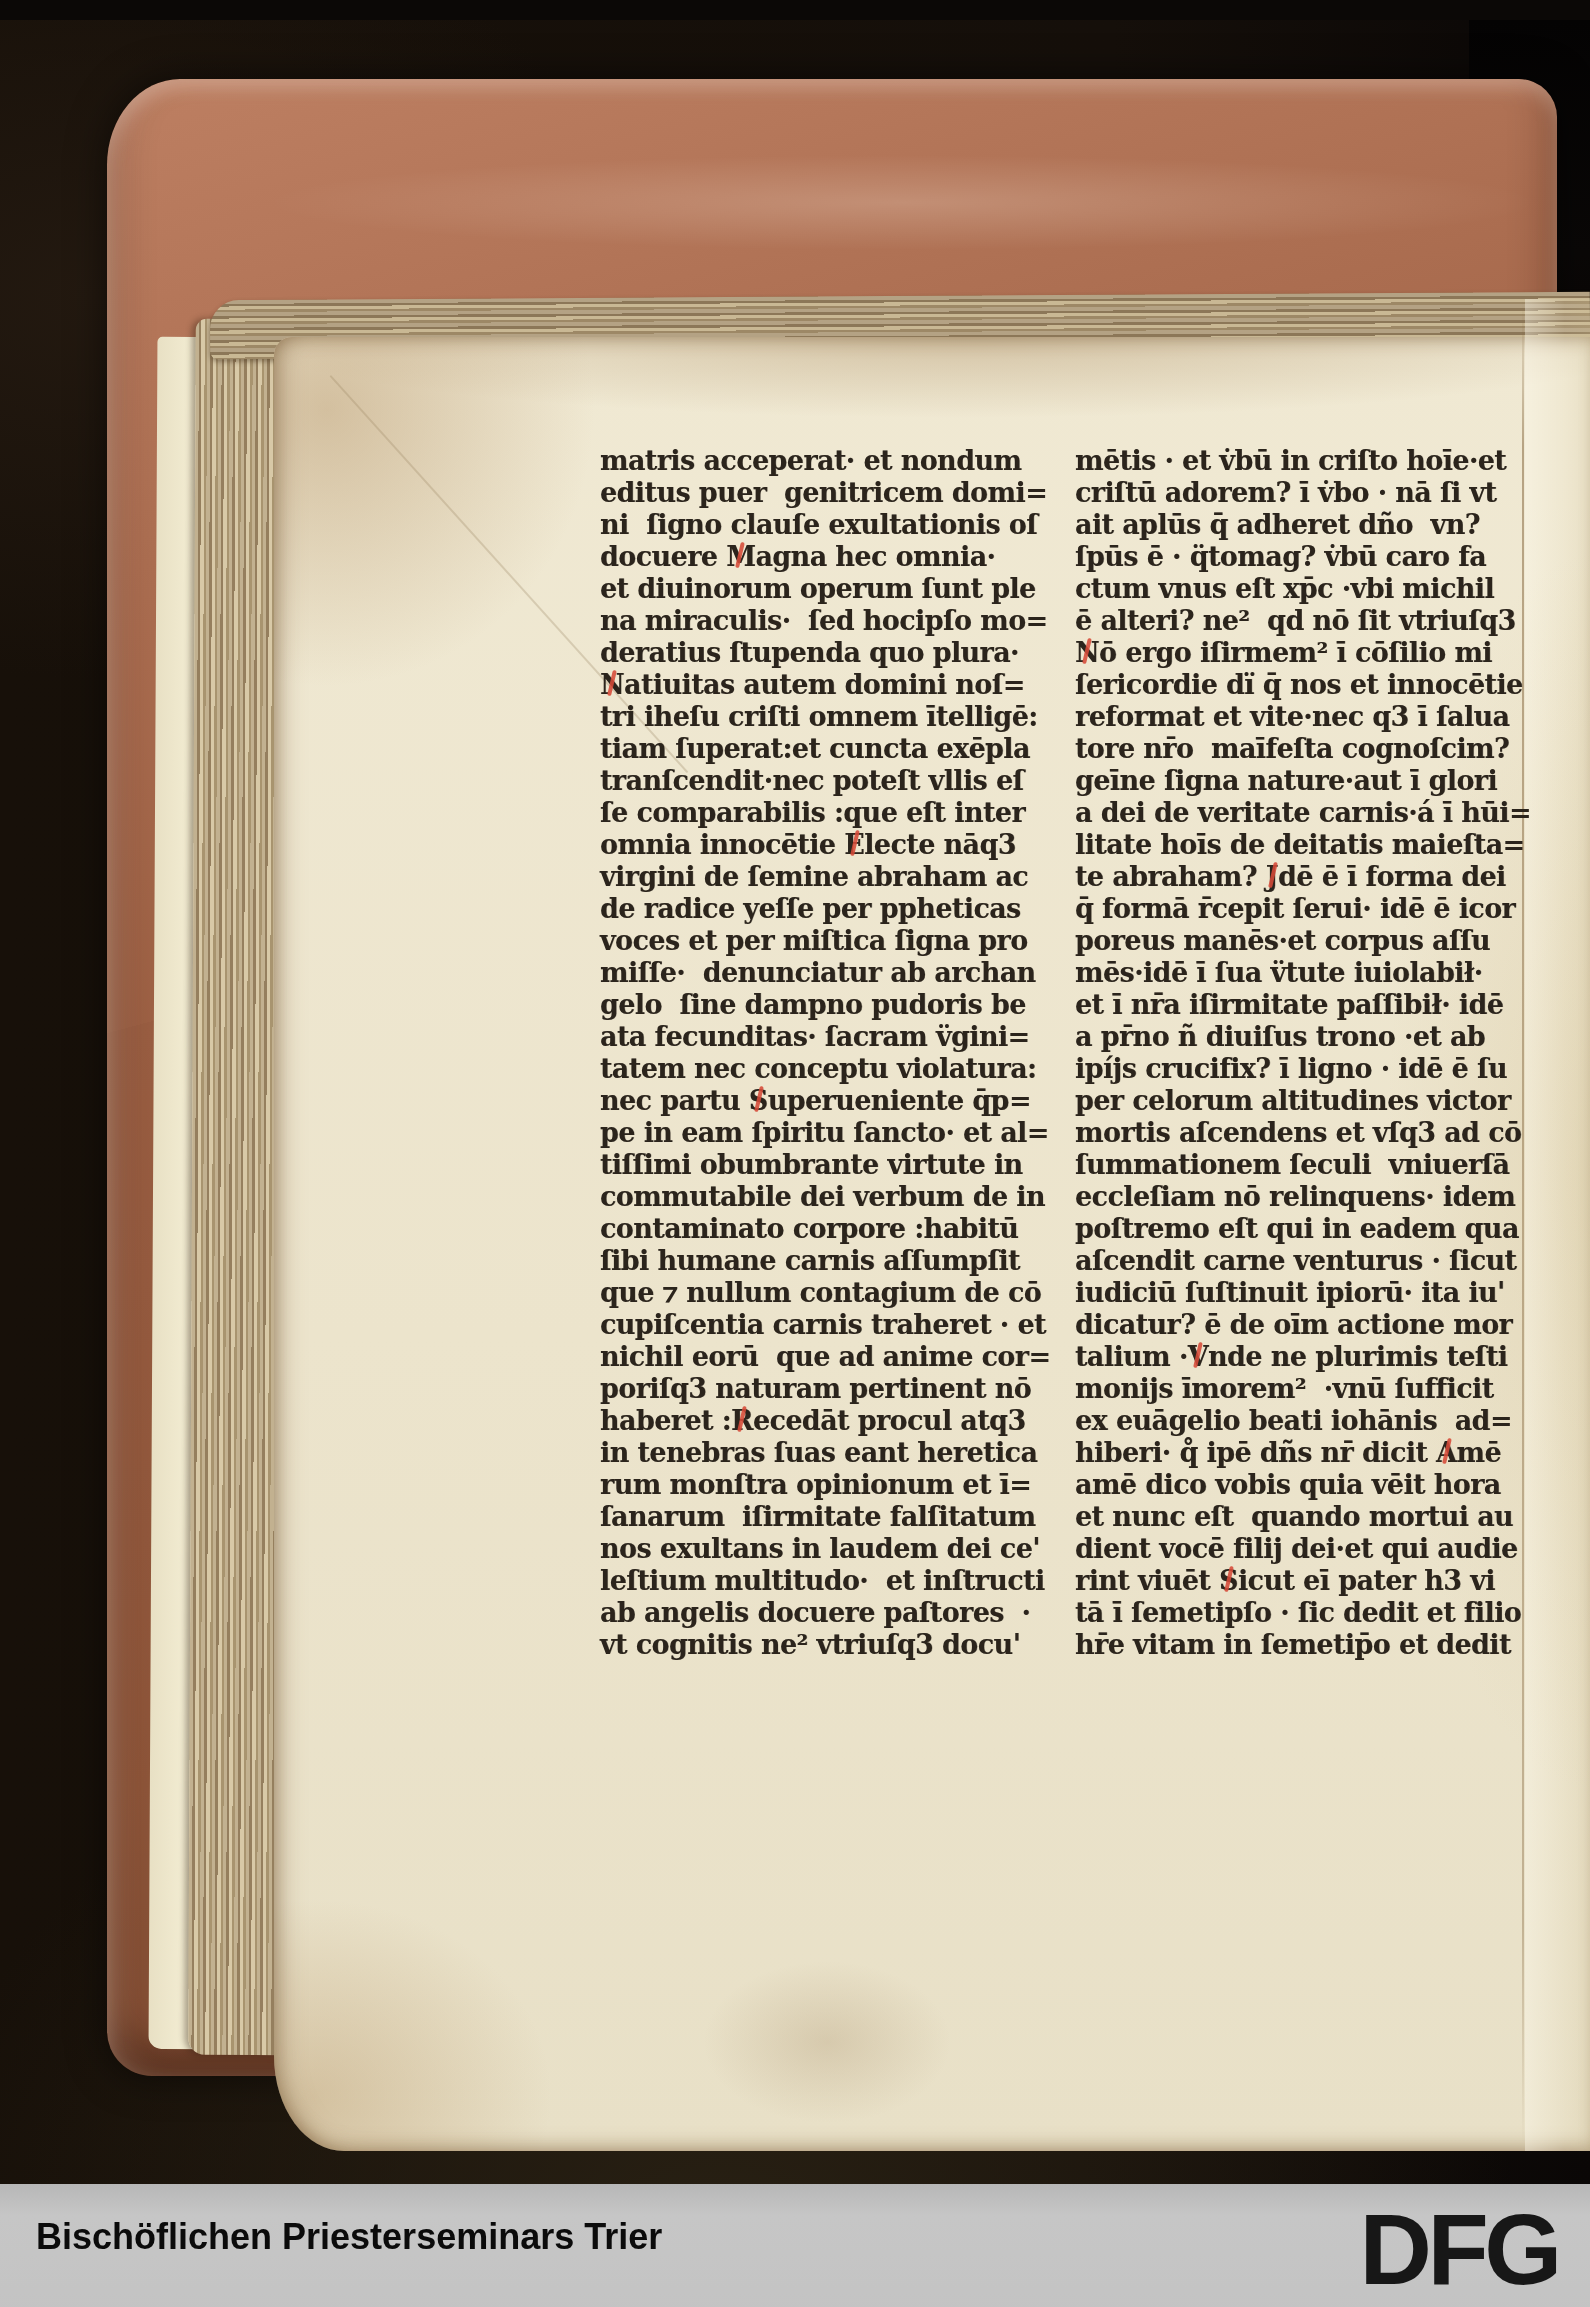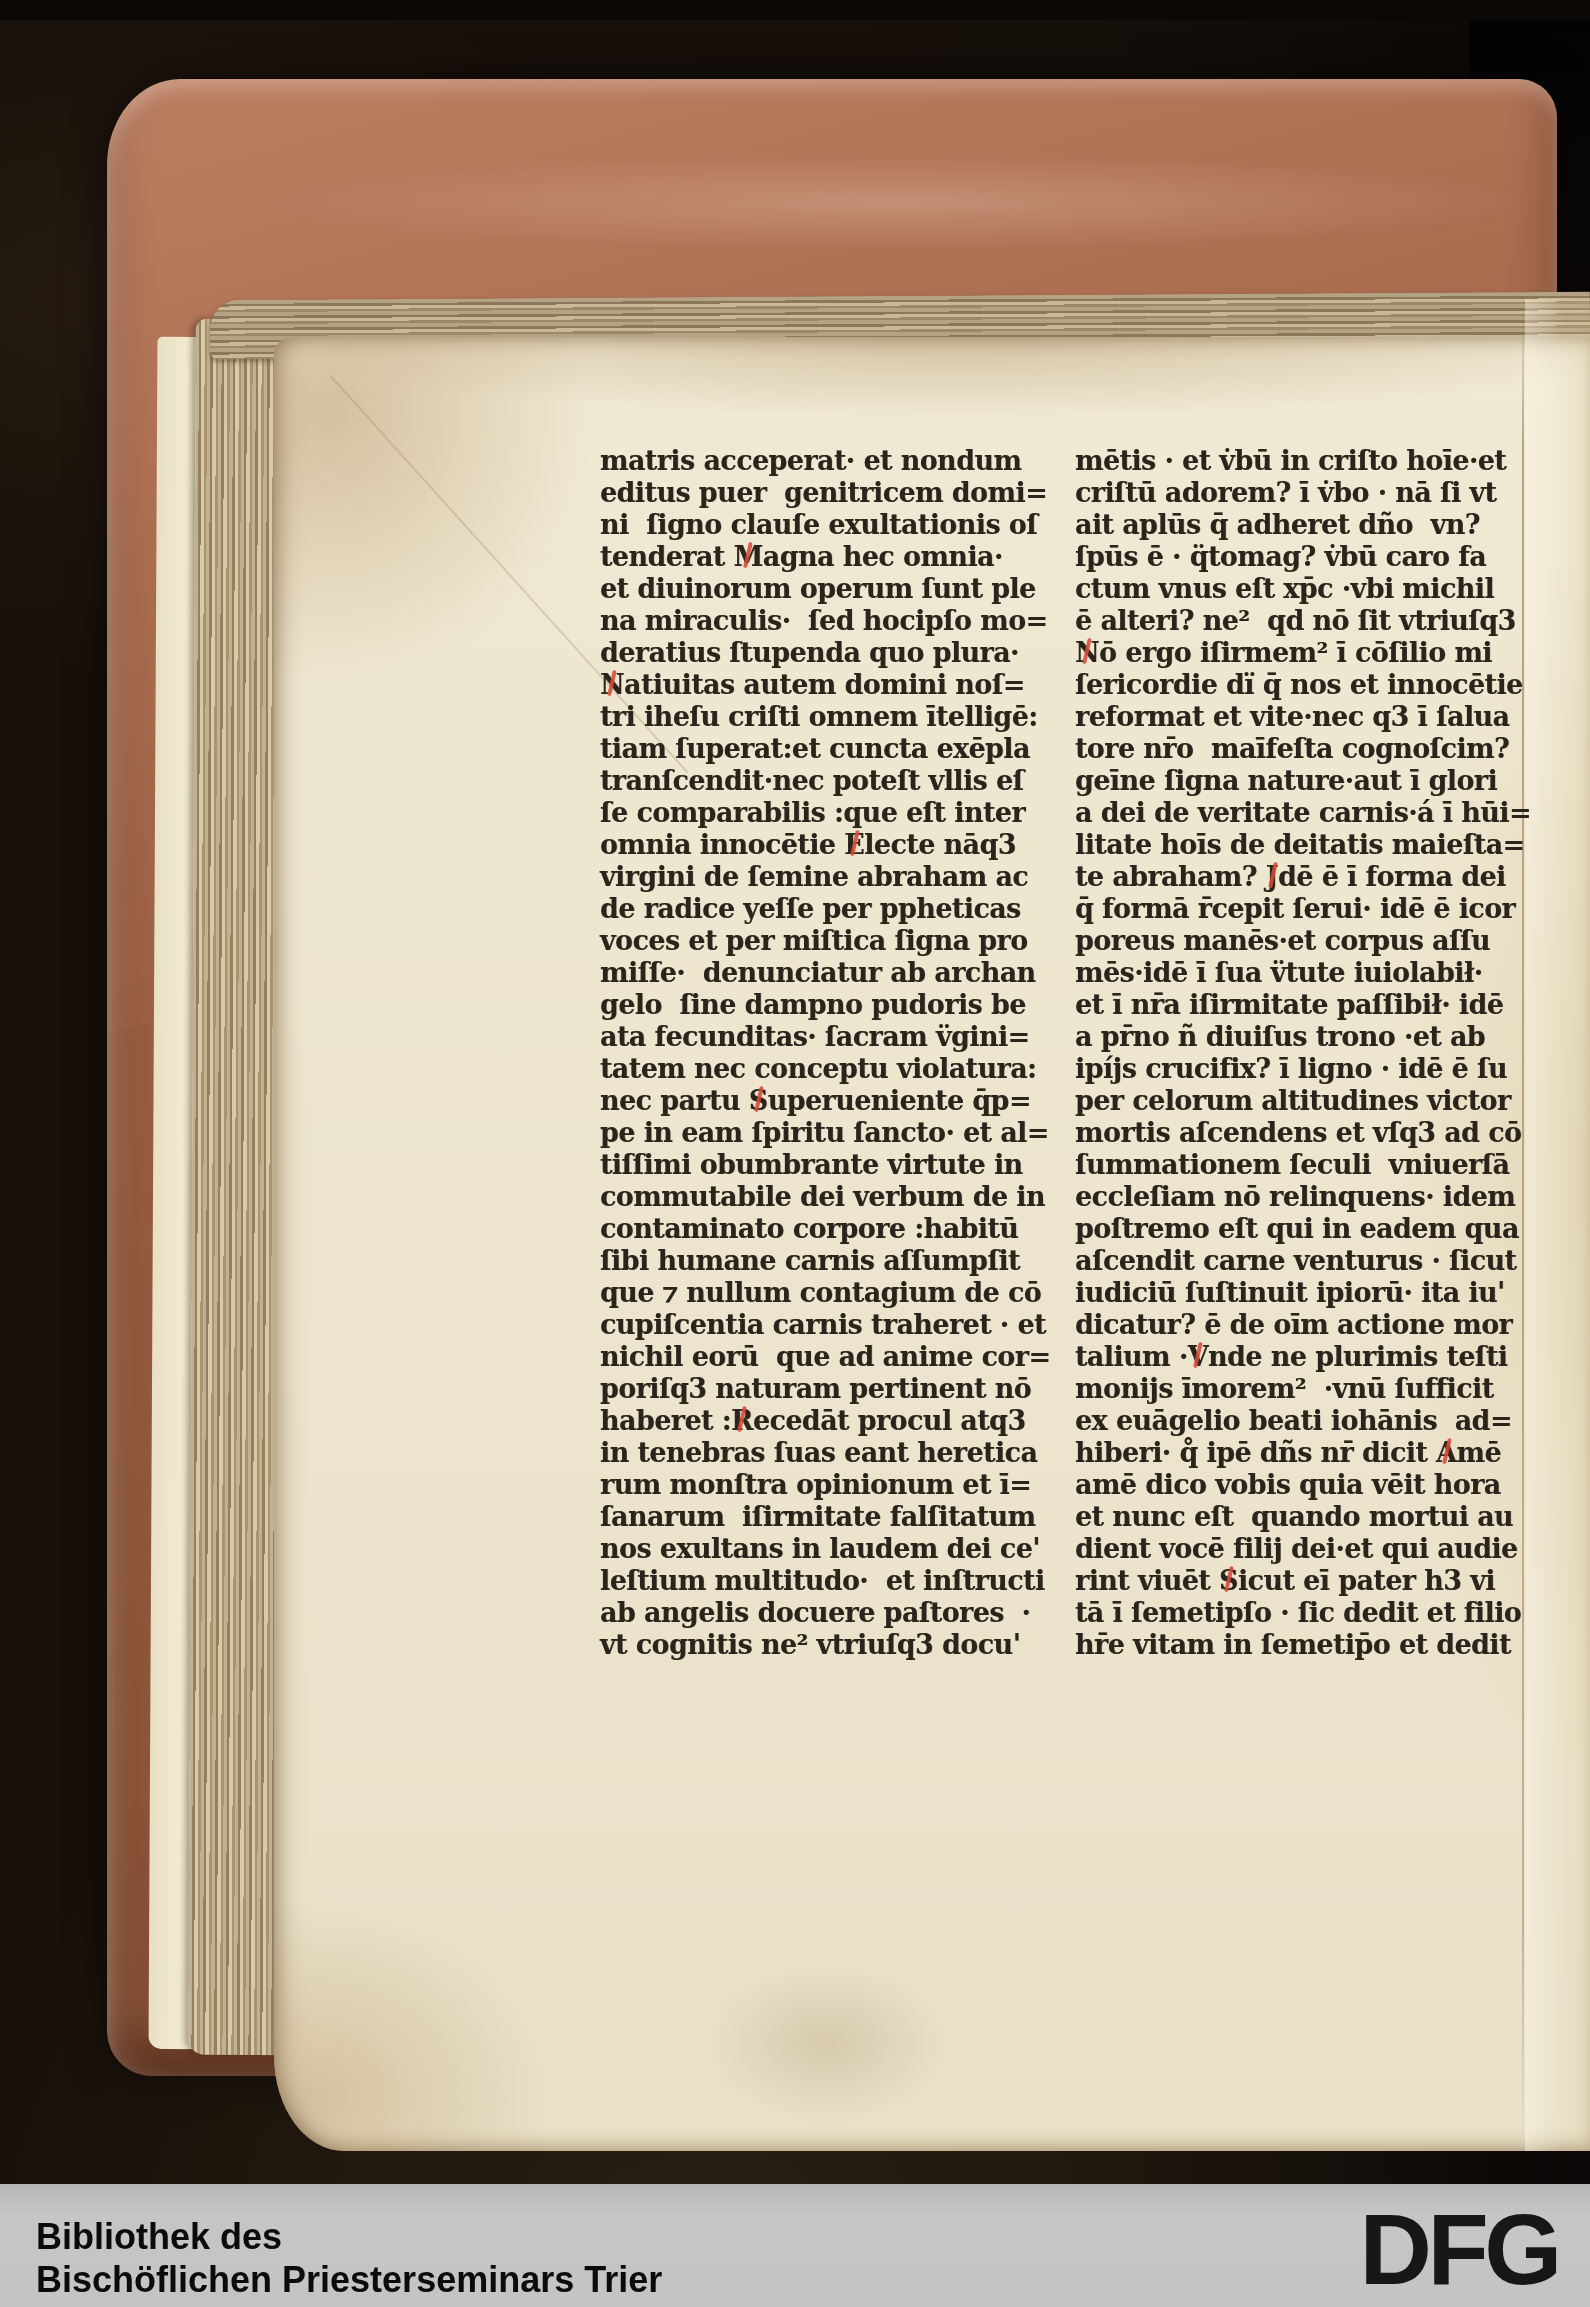--- a/index.html
+++ b/index.html
@@ -86,21 +86,21 @@
 
   <div class="page">
     <div class="crease"></div>
     <div class="fold"></div>
     <div class="page-right-strip"></div>
 
     <div class="col col-1">
         <div class="tline"><span>matris acceperat· et nondum</span></div>
         <div class="tline"><span>editus puer  genitricem domi=</span></div>
         <div class="tline"><span>ni  ſigno clauſe exultationis oſ</span></div>
-        <div class="tline"><span>tenderat </span><span class="rub">M</span><span>agna hec omnia·</span></div>
+        <div class="tline"><span>docuere </span><span class="rub">M</span><span>agna hec omnia·</span></div>
         <div class="tline"><span>et diuinorum operum ſunt ple</span></div>
         <div class="tline"><span>na miraculis·  ſed hocipſo mo=</span></div>
         <div class="tline"><span>deratius ſtupenda quo plura·</span></div>
         <div class="tline"><span class="rub">N</span><span>atiuitas autem domini noſ=</span></div>
         <div class="tline"><span>tri iheſu criſti omnem ītelligē:</span></div>
         <div class="tline"><span>tiam ſuperat:et cuncta exēpla</span></div>
         <div class="tline"><span>tranſcendit·nec poteſt vllis eſ</span></div>
         <div class="tline"><span>ſe comparabilis :que eſt inter</span></div>
         <div class="tline"><span>omnia innocētie </span><span class="rub">E</span><span>lecte nāq3</span></div>
         <div class="tline"><span>virgini de ſemine abraham ac</span></div>
@@ -166,21 +166,20 @@
         <div class="tline"><span>et nunc eſt  quando mortui au</span></div>
         <div class="tline"><span>dient vocē filij dei·et qui audie</span></div>
         <div class="tline"><span>rint viuēt </span><span class="rub">S</span><span>icut eī pater h3 vi</span></div>
         <div class="tline"><span>tā ī ſemetipſo · ſic dedit et filio</span></div>
         <div class="tline"><span>hr̄e vitam in ſemetip̄o et dedit</span></div>
       </div>
   </div>
 
   <div class="footer">
     <div class="footer-left">
-      <div>Bibliothek des</div>
       <div>Bischöflichen Priesterseminars Trier</div>
     </div>
     <svg class="dfg" viewBox="0 0 345 140" aria-hidden="true">
       <text x="-4" y="118" font-family="Liberation Sans, sans-serif" font-weight="700" font-size="158" letter-spacing="-7" fill="#171717">DFG</text>
     </svg>
   </div>
 </div>
 
 
 </body></html>

